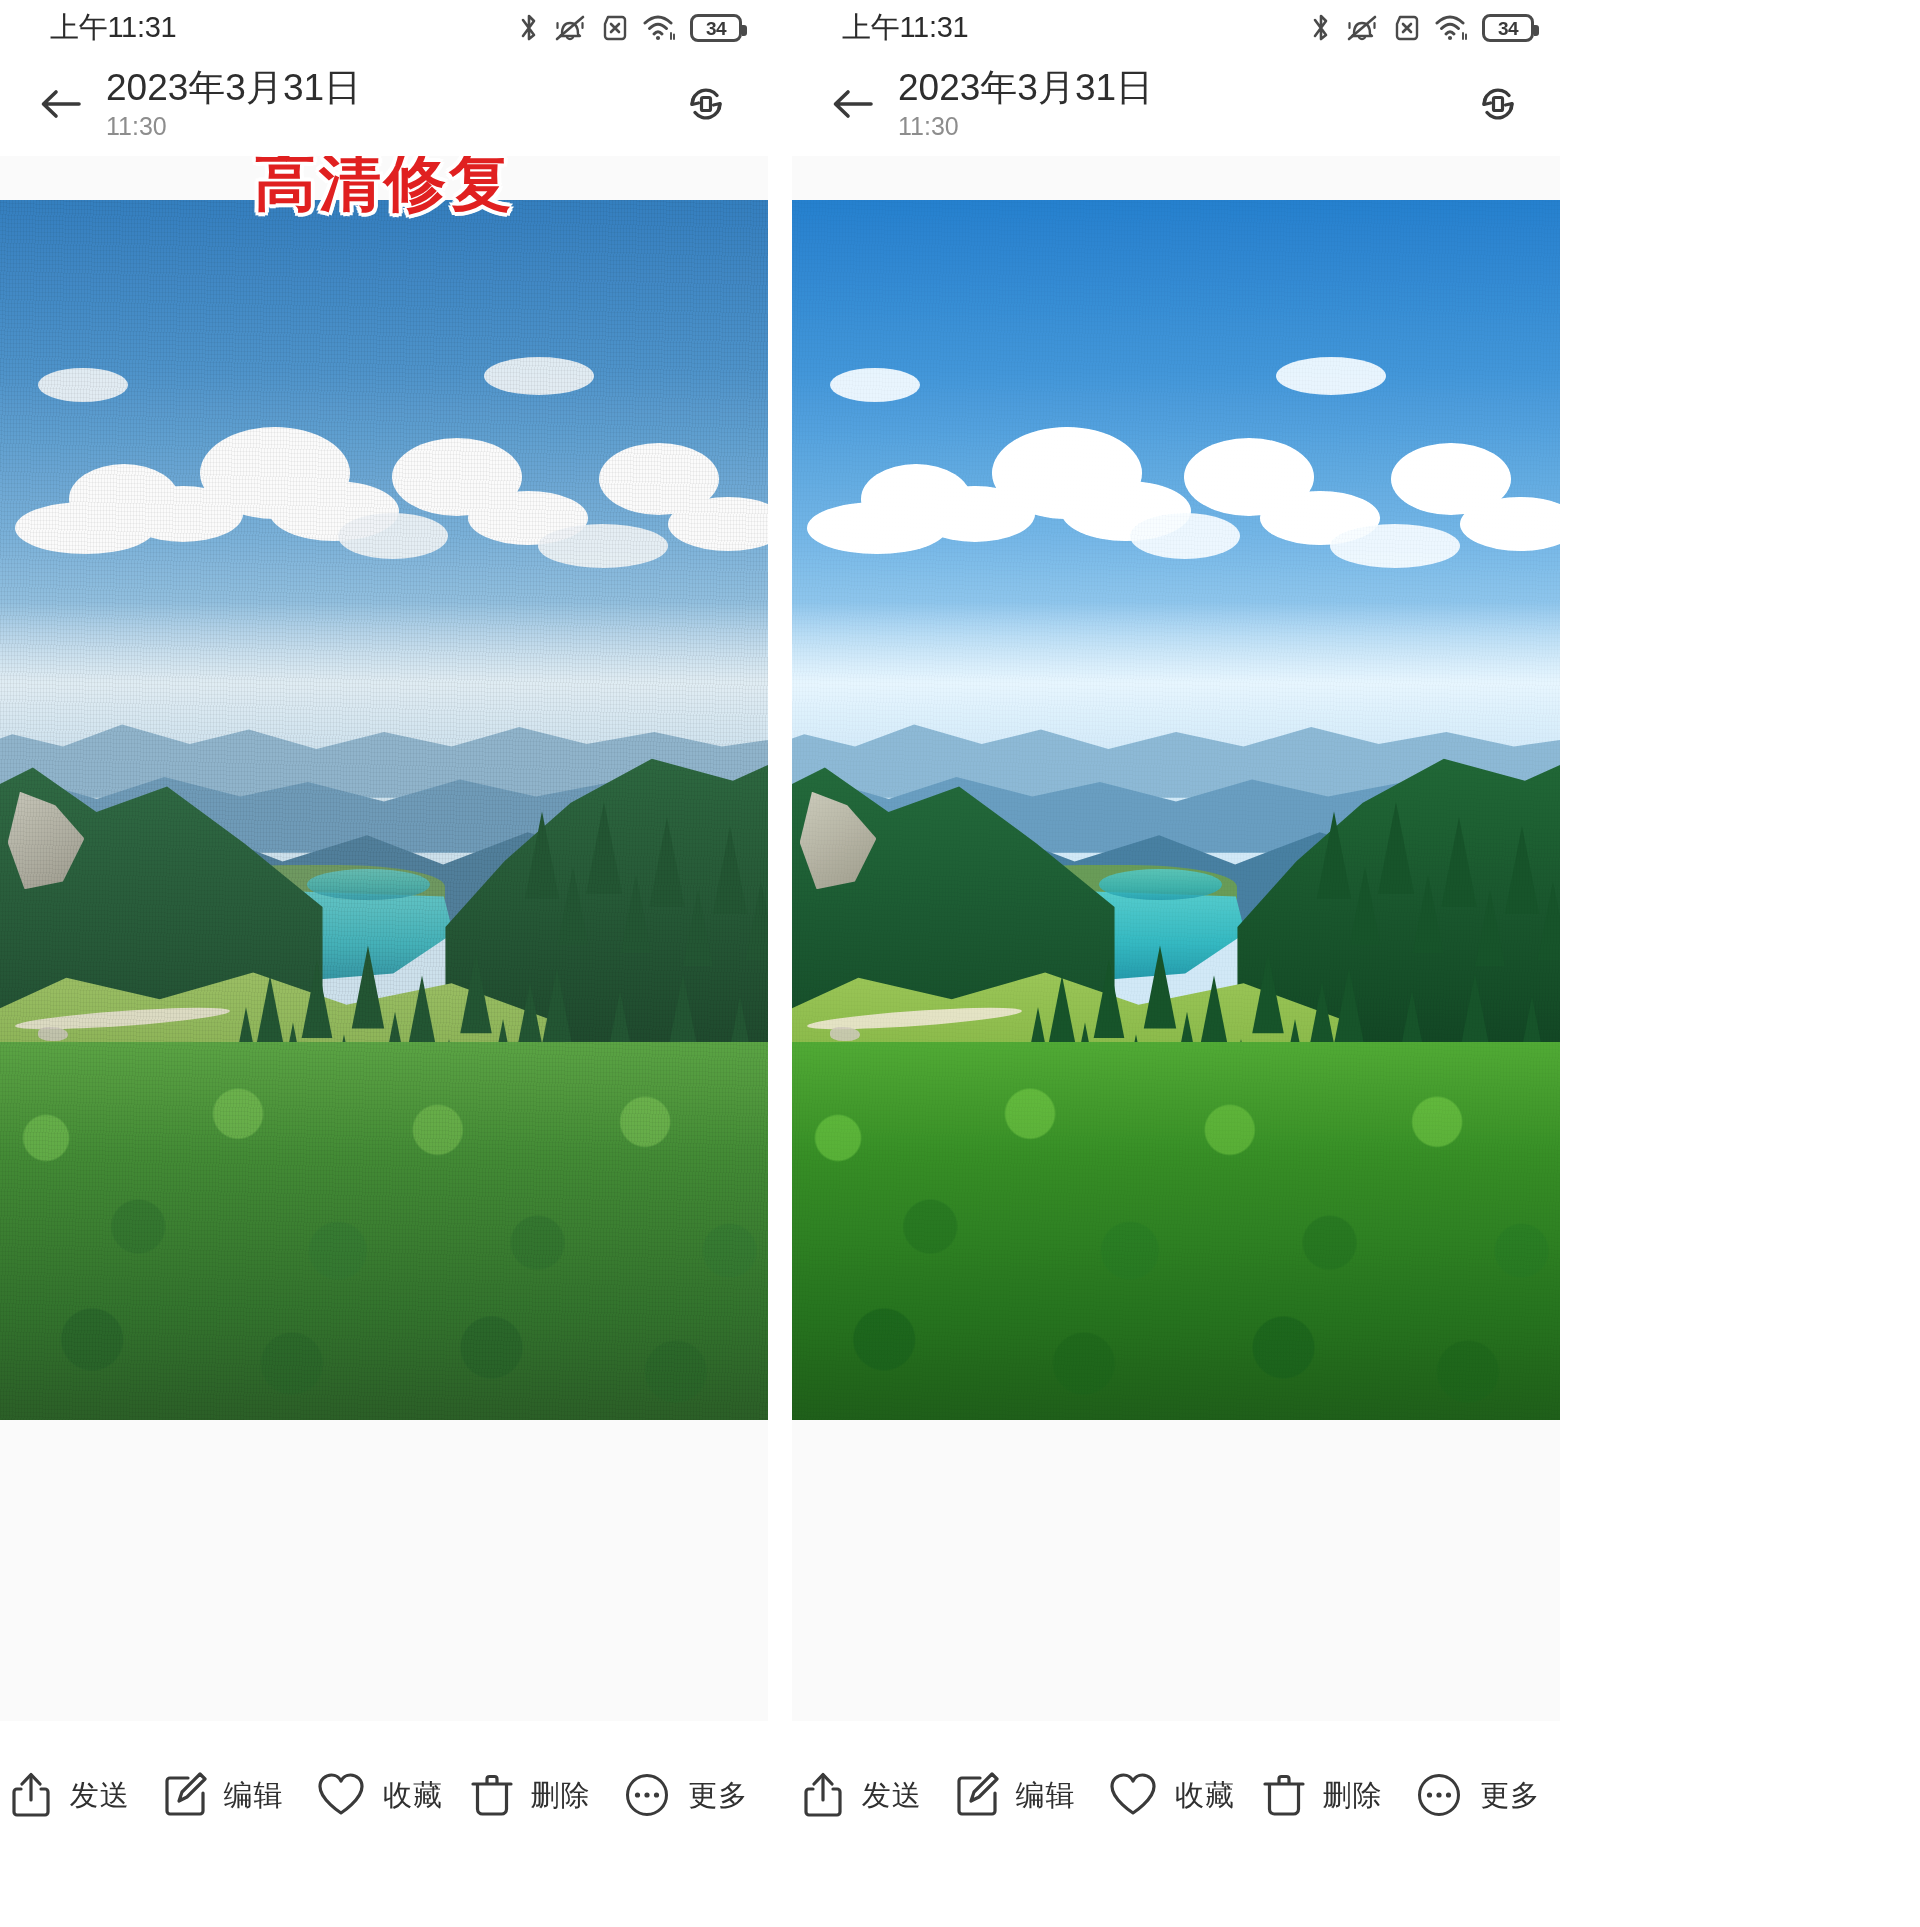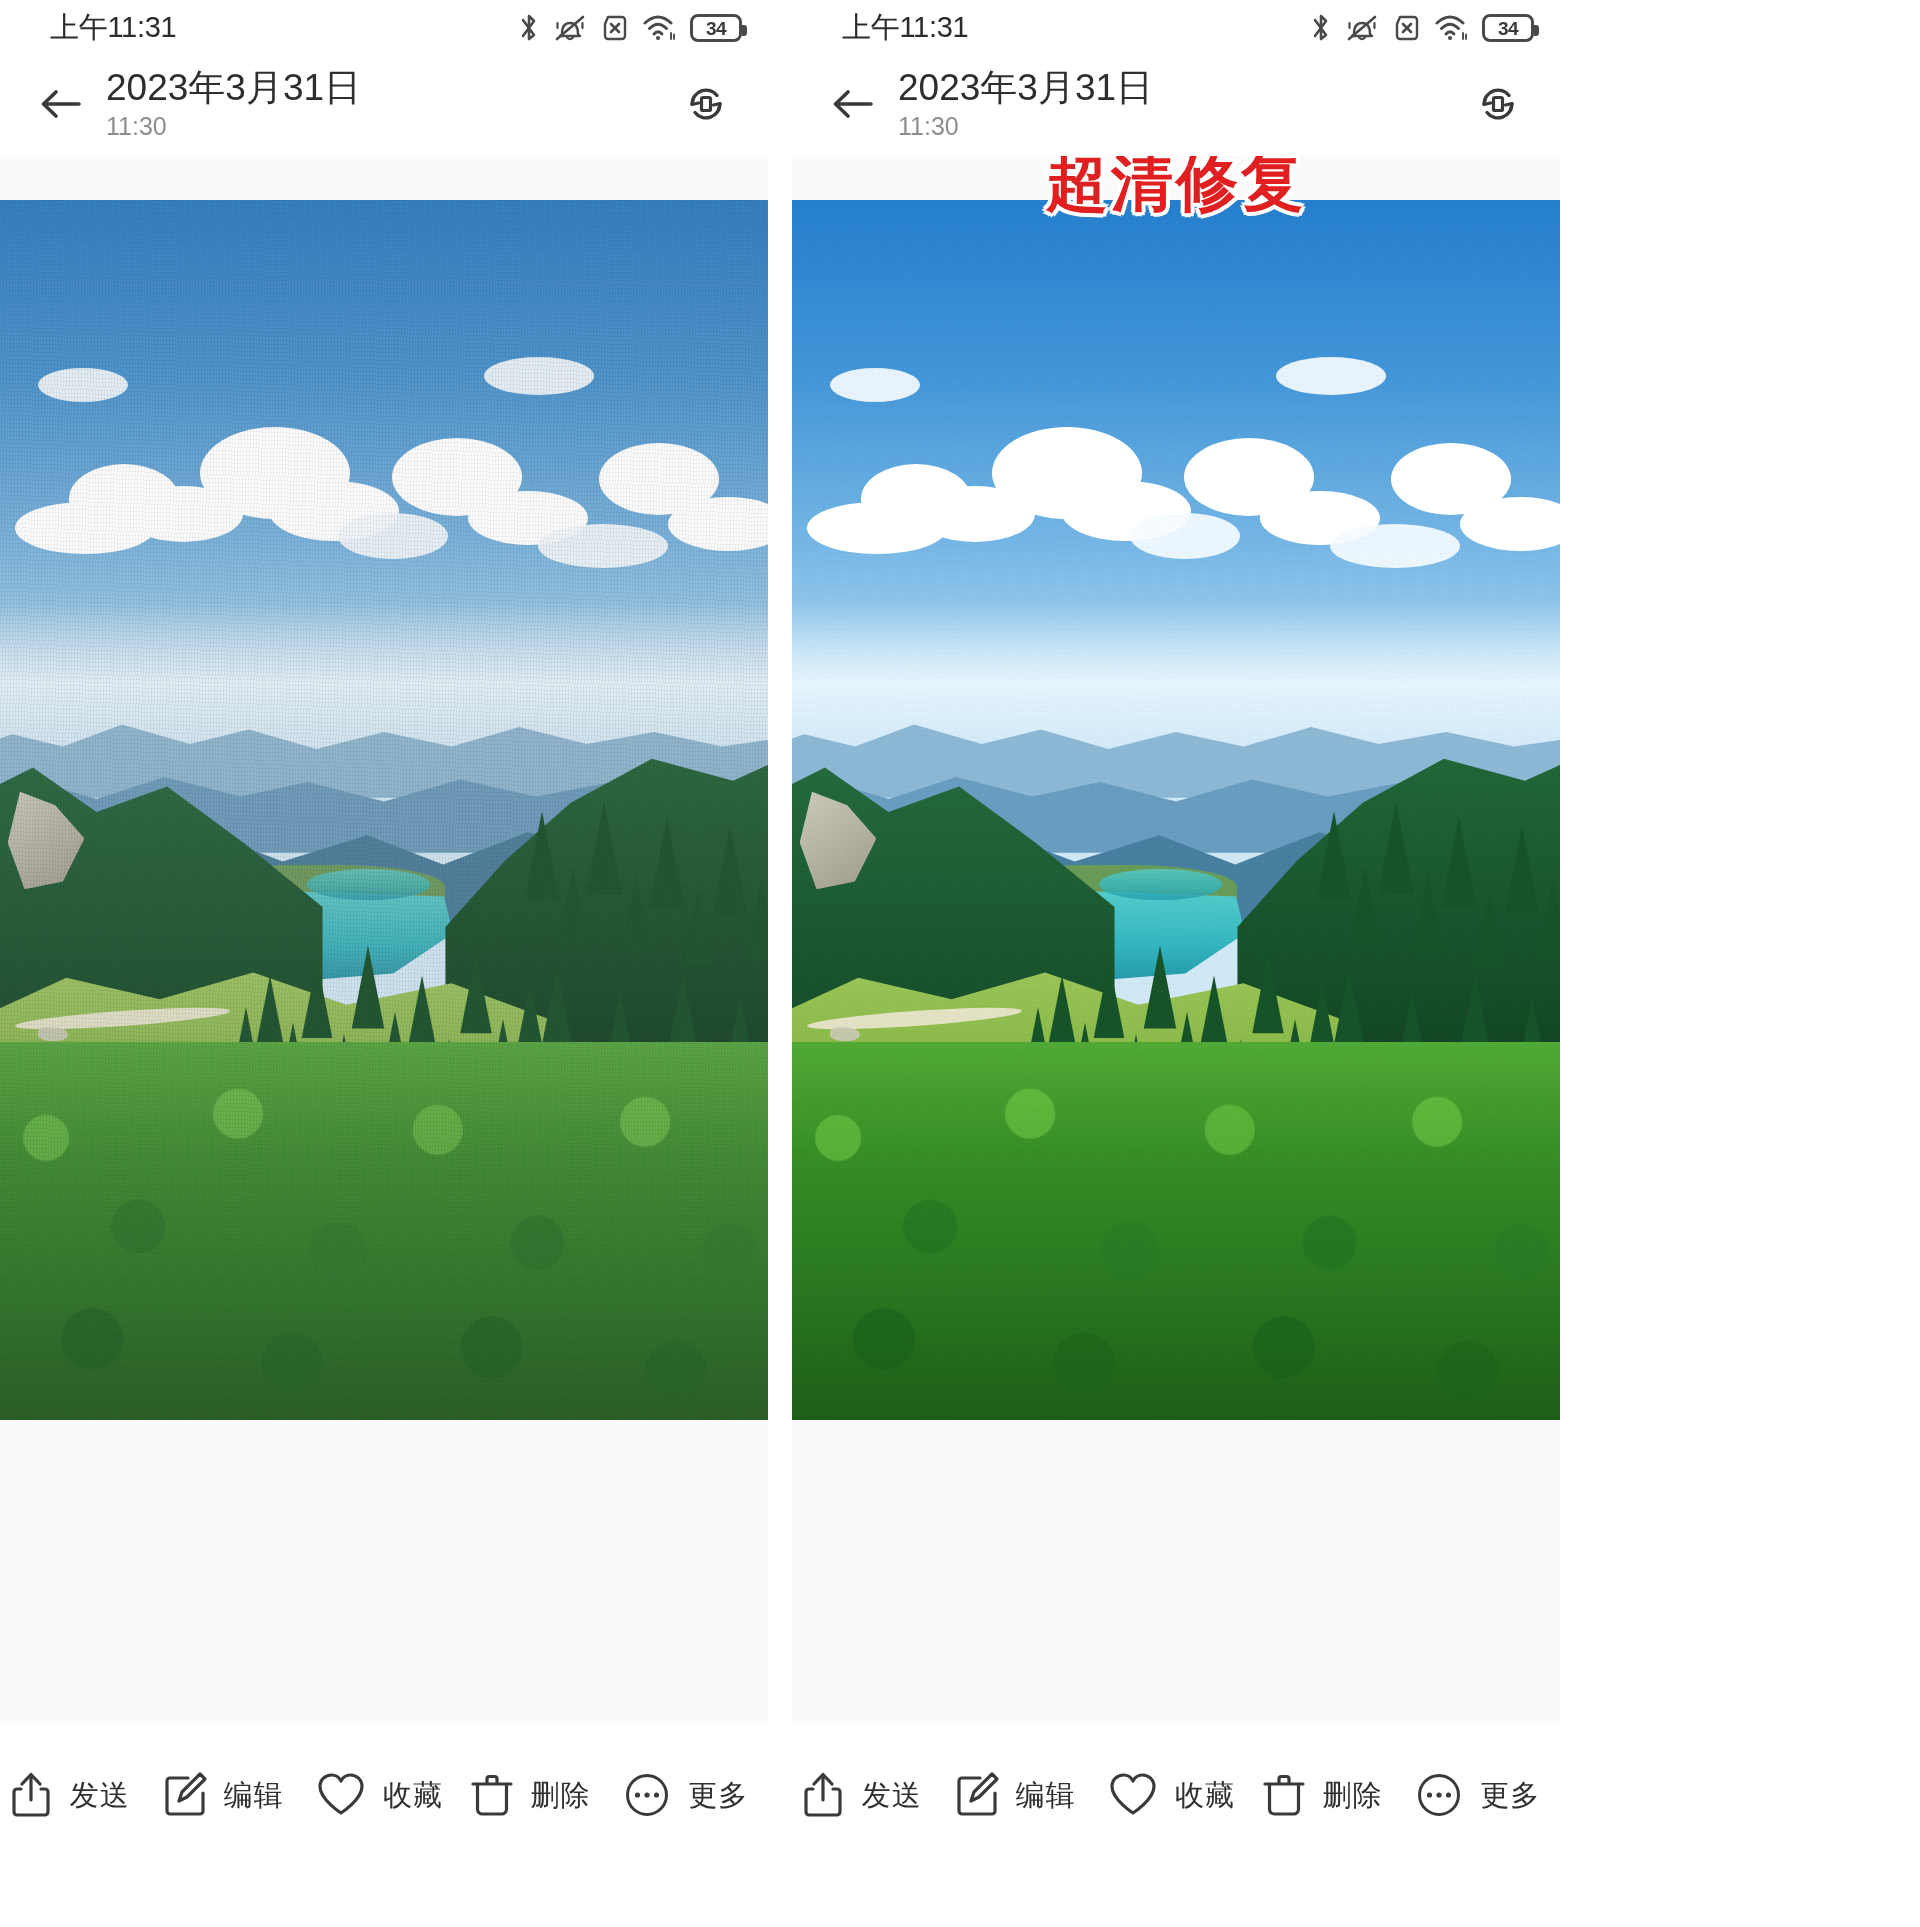--- a/index.html
+++ b/index.html
@@ -315,20 +315,21 @@
             <path d="M39 25 A14 14 0 0 1 14 33.5" fill="none" stroke="#3a3a3a" stroke-width="3.4" stroke-linecap="round"></path>
             <path d="M12.5 19 L11 25.5 L17.5 24" fill="none" stroke="#3a3a3a" stroke-width="3.2" stroke-linejoin="round" stroke-linecap="round"></path>
             <path d="M37.5 31 L39 24.5 L32.5 26" fill="none" stroke="#3a3a3a" stroke-width="3.2" stroke-linejoin="round" stroke-linecap="round"></path>
             <rect x="20.5" y="18.5" width="9" height="13" rx="1.6" fill="none" stroke="#3a3a3a" stroke-width="3.2"></rect>
           </svg>
         </span>
       </div>
     </div>
 
     <div class="stage">
+      <div class="overlay-label">高清修复</div>
       <div class="photo">
         <div class="sky"></div>
 
         <div class="cloudband">
           <span class="cl" style="left:2%;  top:58%; width:140px; height:52px;"></span>
           <span class="cl" style="left:9%;  top:44%; width:110px; height:70px;"></span>
           <span class="cl" style="left:16%; top:52%; width:120px; height:56px;"></span>
           <span class="cl" style="left:26%; top:30%; width:150px; height:92px;"></span>
           <span class="cl" style="left:35%; top:50%; width:130px; height:60px;"></span>
           <span class="cl soft" style="left:44%; top:62%; width:110px; height:46px;"></span>
@@ -545,21 +546,20 @@
             <path d="M39 25 A14 14 0 0 1 14 33.5" fill="none" stroke="#3a3a3a" stroke-width="3.4" stroke-linecap="round"></path>
             <path d="M12.5 19 L11 25.5 L17.5 24" fill="none" stroke="#3a3a3a" stroke-width="3.2" stroke-linejoin="round" stroke-linecap="round"></path>
             <path d="M37.5 31 L39 24.5 L32.5 26" fill="none" stroke="#3a3a3a" stroke-width="3.2" stroke-linejoin="round" stroke-linecap="round"></path>
             <rect x="20.5" y="18.5" width="9" height="13" rx="1.6" fill="none" stroke="#3a3a3a" stroke-width="3.2"></rect>
           </svg>
         </span>
       </div>
     </div>
 
     <div class="stage">
-      <div class="overlay-label">超清修复</div>
       <div class="photo">
         <div class="sky"></div>
 
         <div class="cloudband">
           <span class="cl" style="left:2%;  top:58%; width:140px; height:52px;"></span>
           <span class="cl" style="left:9%;  top:44%; width:110px; height:70px;"></span>
           <span class="cl" style="left:16%; top:52%; width:120px; height:56px;"></span>
           <span class="cl" style="left:26%; top:30%; width:150px; height:92px;"></span>
           <span class="cl" style="left:35%; top:50%; width:130px; height:60px;"></span>
           <span class="cl soft" style="left:44%; top:62%; width:110px; height:46px;"></span>

